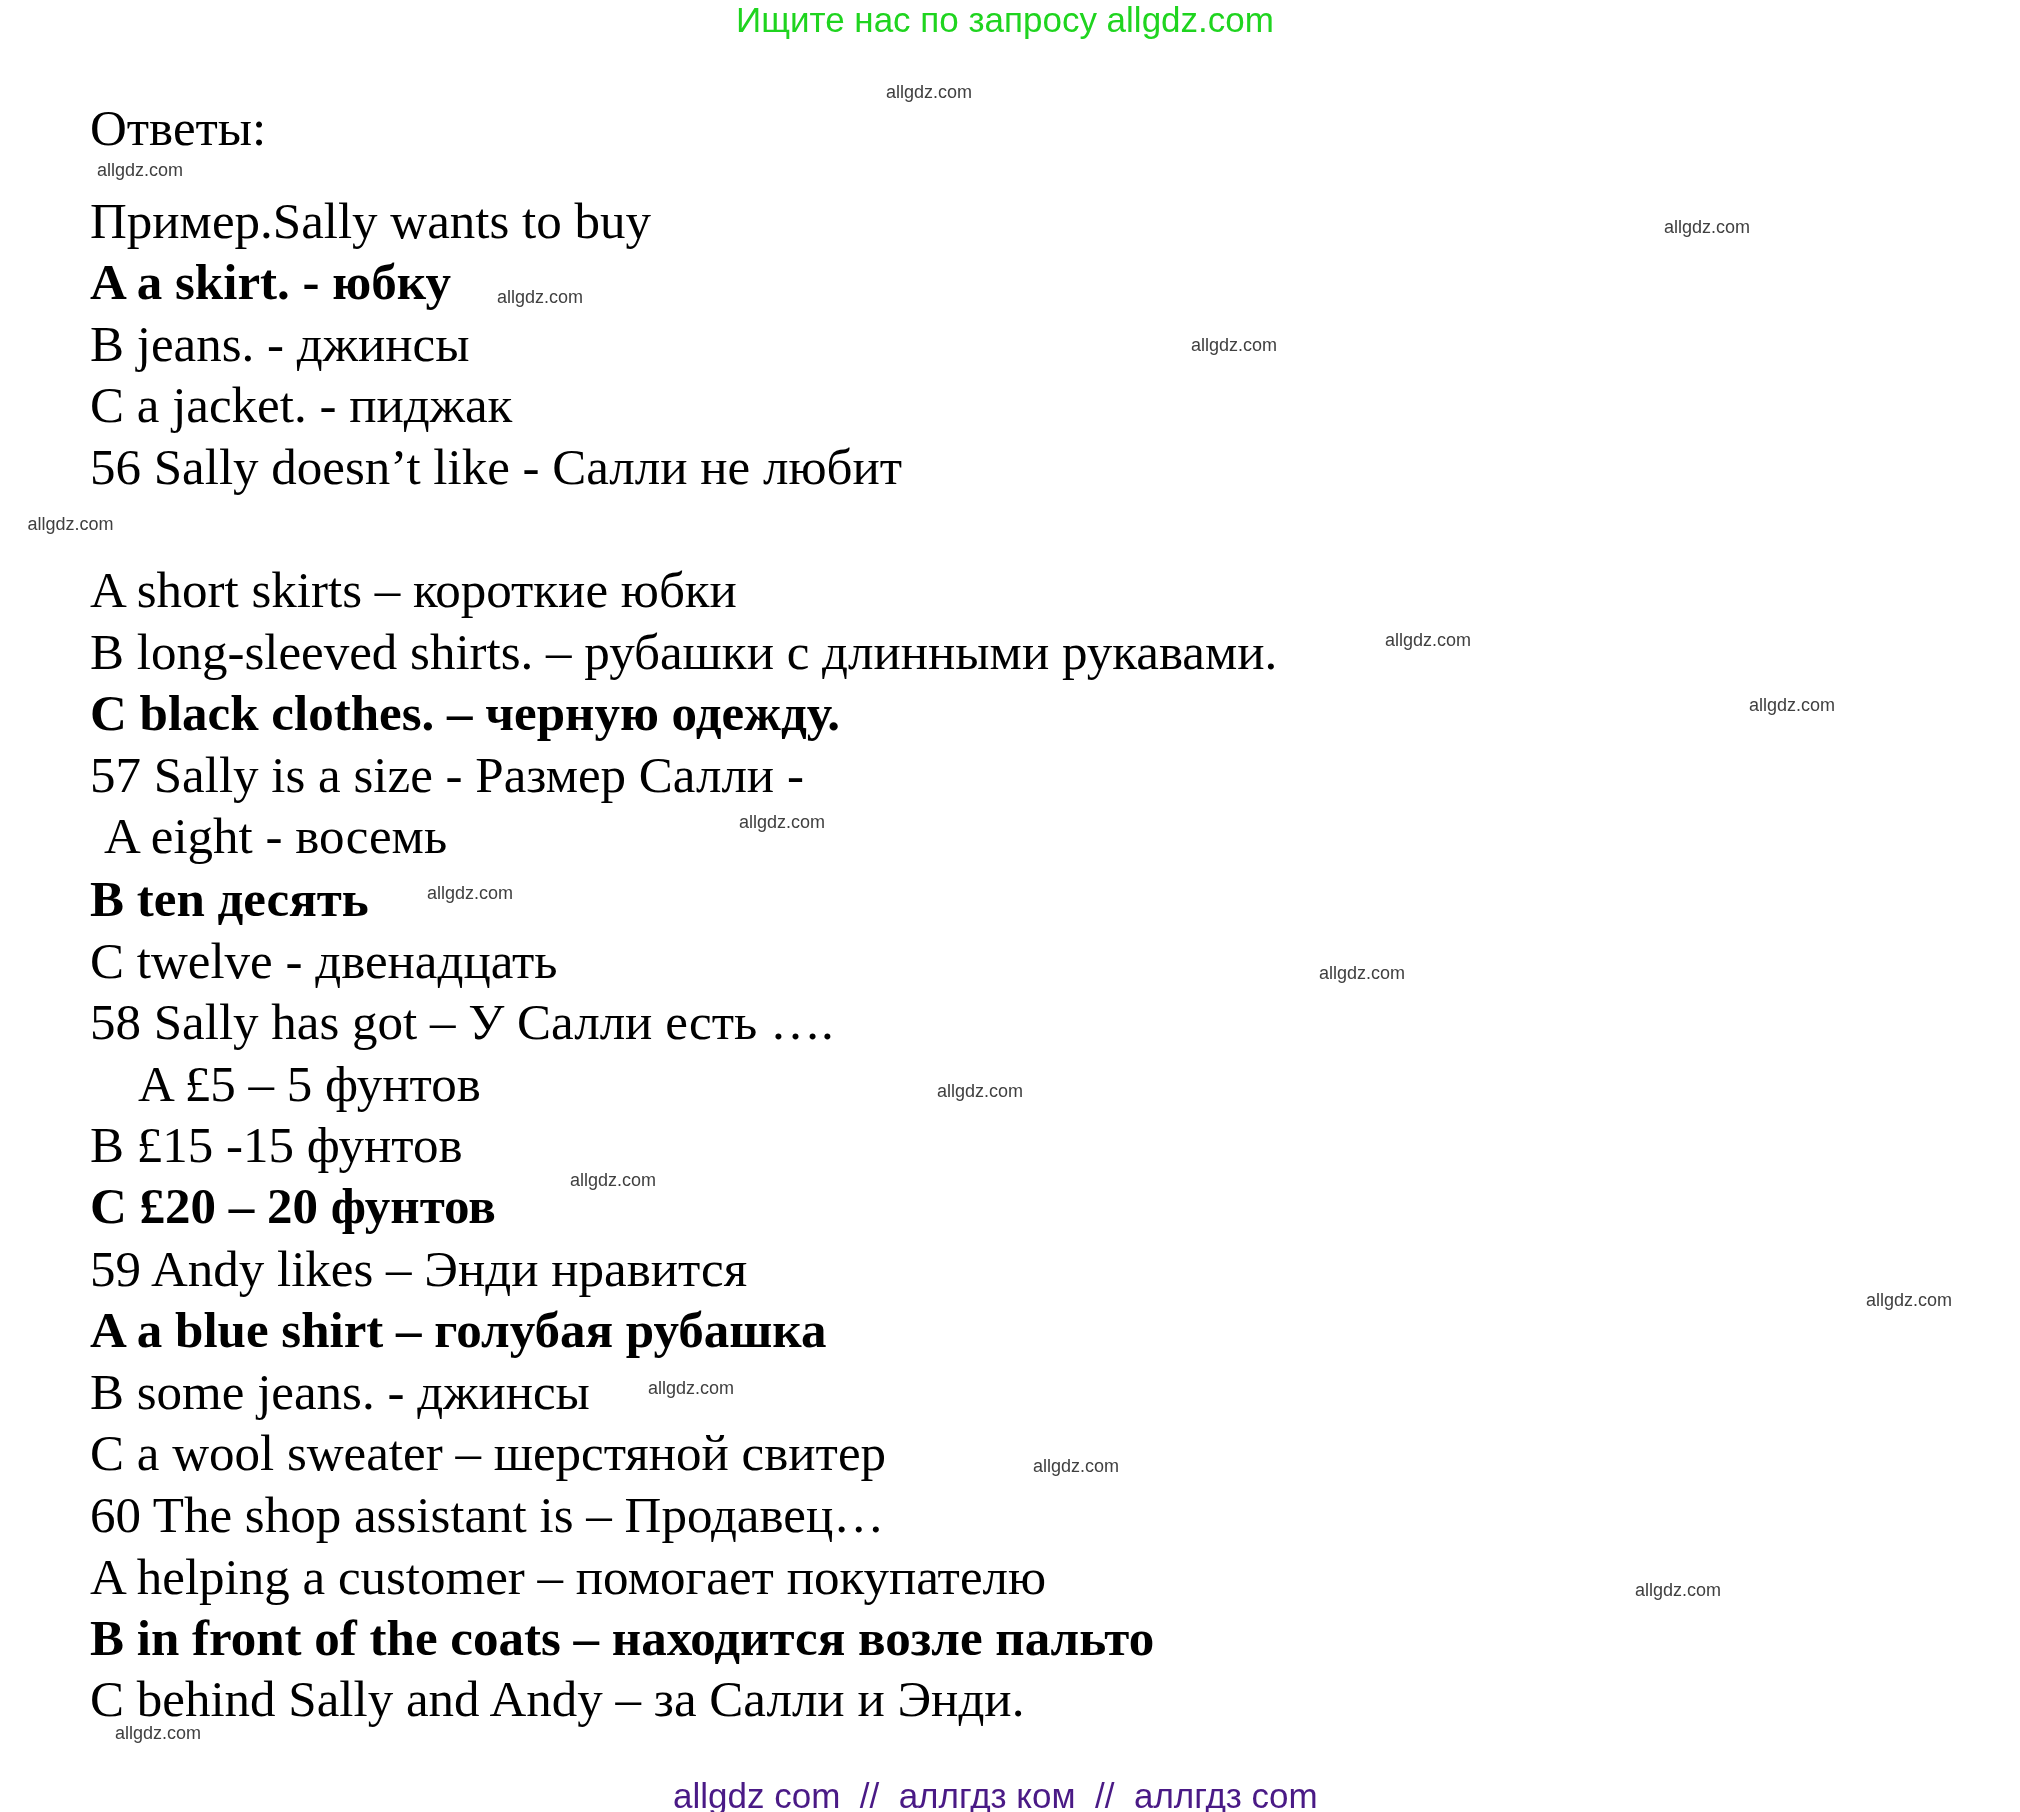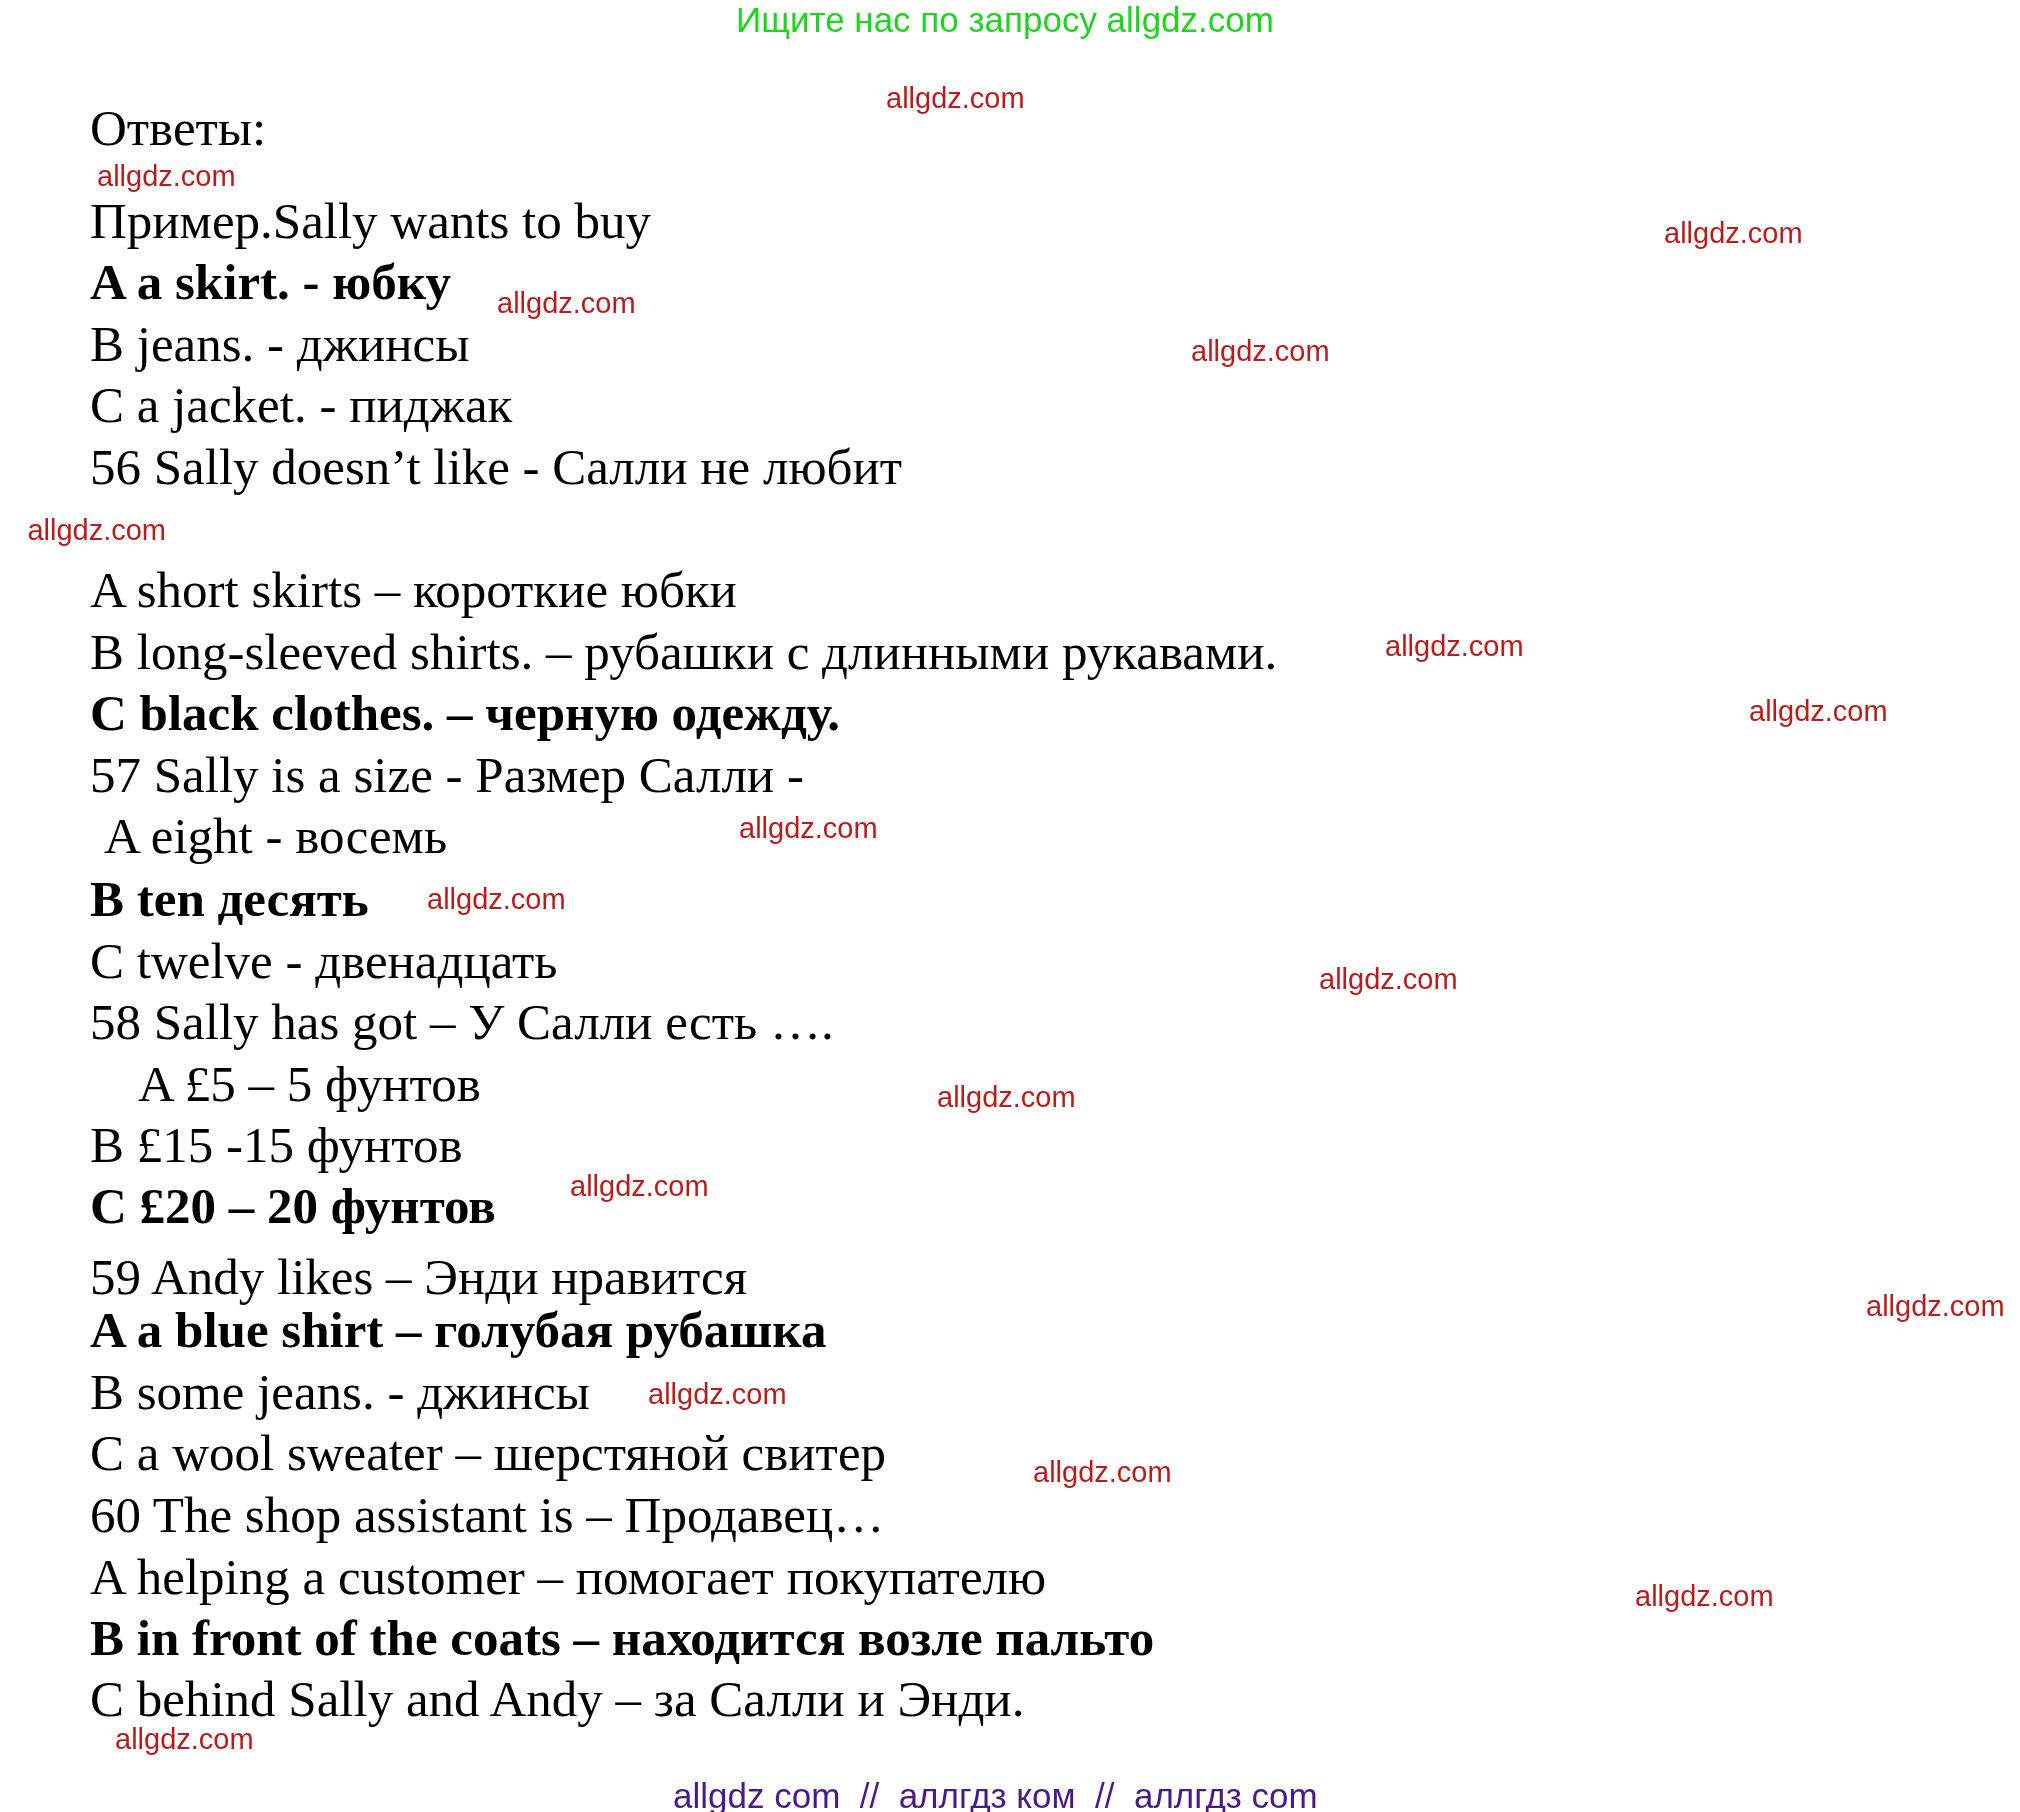--- a/index.html
+++ b/index.html
@@ -1,21 +1,21 @@
 <!DOCTYPE html>
 <html style="font-size:14.6px"><head>
 <meta charset="utf-8">
 <style>
   html, body { margin:0; padding:0; background:#fff; }
   body { width:2020px; height:1813px; position:relative; overflow:hidden; }
   .abs { position:absolute; white-space:nowrap; }
   .header { font-family:"Liberation Sans", sans-serif; font-size:35px; color:#1fd41f; }
   .line { font-family:"Liberation Serif", serif; font-size:51px; color:#000; line-height:1; }
   .bold { font-weight:bold; }
-  .wm { font-family:"Liberation Sans", sans-serif; font-size:29px; color:#b91c1c; }
+  .wm { font-family:"Liberation Sans", sans-serif; font-size:18px; color:#404040; }
   .footer { font-family:"Liberation Sans", sans-serif; font-size:35px; color:#4a1a86; }
 </style>
 </head>
 <body>
 
 <div class="abs header" style="left:736px; top:0px;">Ищите нас по запросу allgdz.com</div>
 
 <div class="abs line" style="left:90px; top:71px;margin-top:32px;">Ответы:</div>
 
 <div class="abs line" style="left:90px; top:196px;">Пример.Sally wants to buy</div>
@@ -27,21 +27,21 @@
 <div class="abs line" style="left:90px; top:627px;">B long-sleeved shirts.  – рубашки с длинными рукавами.</div>
 <div class="abs line bold" style="left:90px; top:688px;">C black clothes.  – черную одежду.</div>
 <div class="abs line" style="left:90px; top:750px;">57 Sally is a size  - Размер Салли -</div>
 <div class="abs line" style="left:104px; top:811px;">A eight - восемь</div>
 <div class="abs line bold" style="left:90px; top:874px;">B ten десять</div>
 <div class="abs line" style="left:90px; top:936px;">C twelve - двенадцать</div>
 <div class="abs line" style="left:90px; top:997px;">58 Sally has got – У Салли есть ….</div>
 <div class="abs line" style="left:90px; top:1059px;margin-left:48px;">A £5 – 5 фунтов</div>
 <div class="abs line" style="left:90px; top:1120px;">B £15 -15 фунтов</div>
 <div class="abs line bold" style="left:90px; top:1181px;">C £20 – 20 фунтов</div>
-<div class="abs line" style="left:90px; top:1244px;margin-top:8px;">59 Andy likes – Энди нравится</div>
+<div class="abs line" style="left:90px; top:1244px;">59 Andy likes – Энди нравится</div>
 <div class="abs line bold" style="left:90px; top:1305px;">A a blue shirt – голубая рубашка</div>
 <div class="abs line" style="left:90px; top:1367px;">B some jeans. - джинсы</div>
 <div class="abs line" style="left:90px; top:1428px;">C a wool sweater – шерстяной свитер</div>
 <div class="abs line" style="left:90px; top:1490px;">60 The shop assistant is – Продавец…</div>
 <div class="abs line" style="left:90px; top:1552px;">A helping a customer – помогает покупателю</div>
 <div class="abs line bold" style="left:90px; top:1613px;">B in front of the coats – находится возле пальто</div>
 <div class="abs line" style="left:90px; top:1674px;">C behind Sally and Andy – за Салли и Энди.</div>
 
 <div class="abs wm" style="left:886px; top:82px;">allgdz.com</div>
 <div class="abs wm" style="left:97px; top:160px;">allgdz.com</div>

